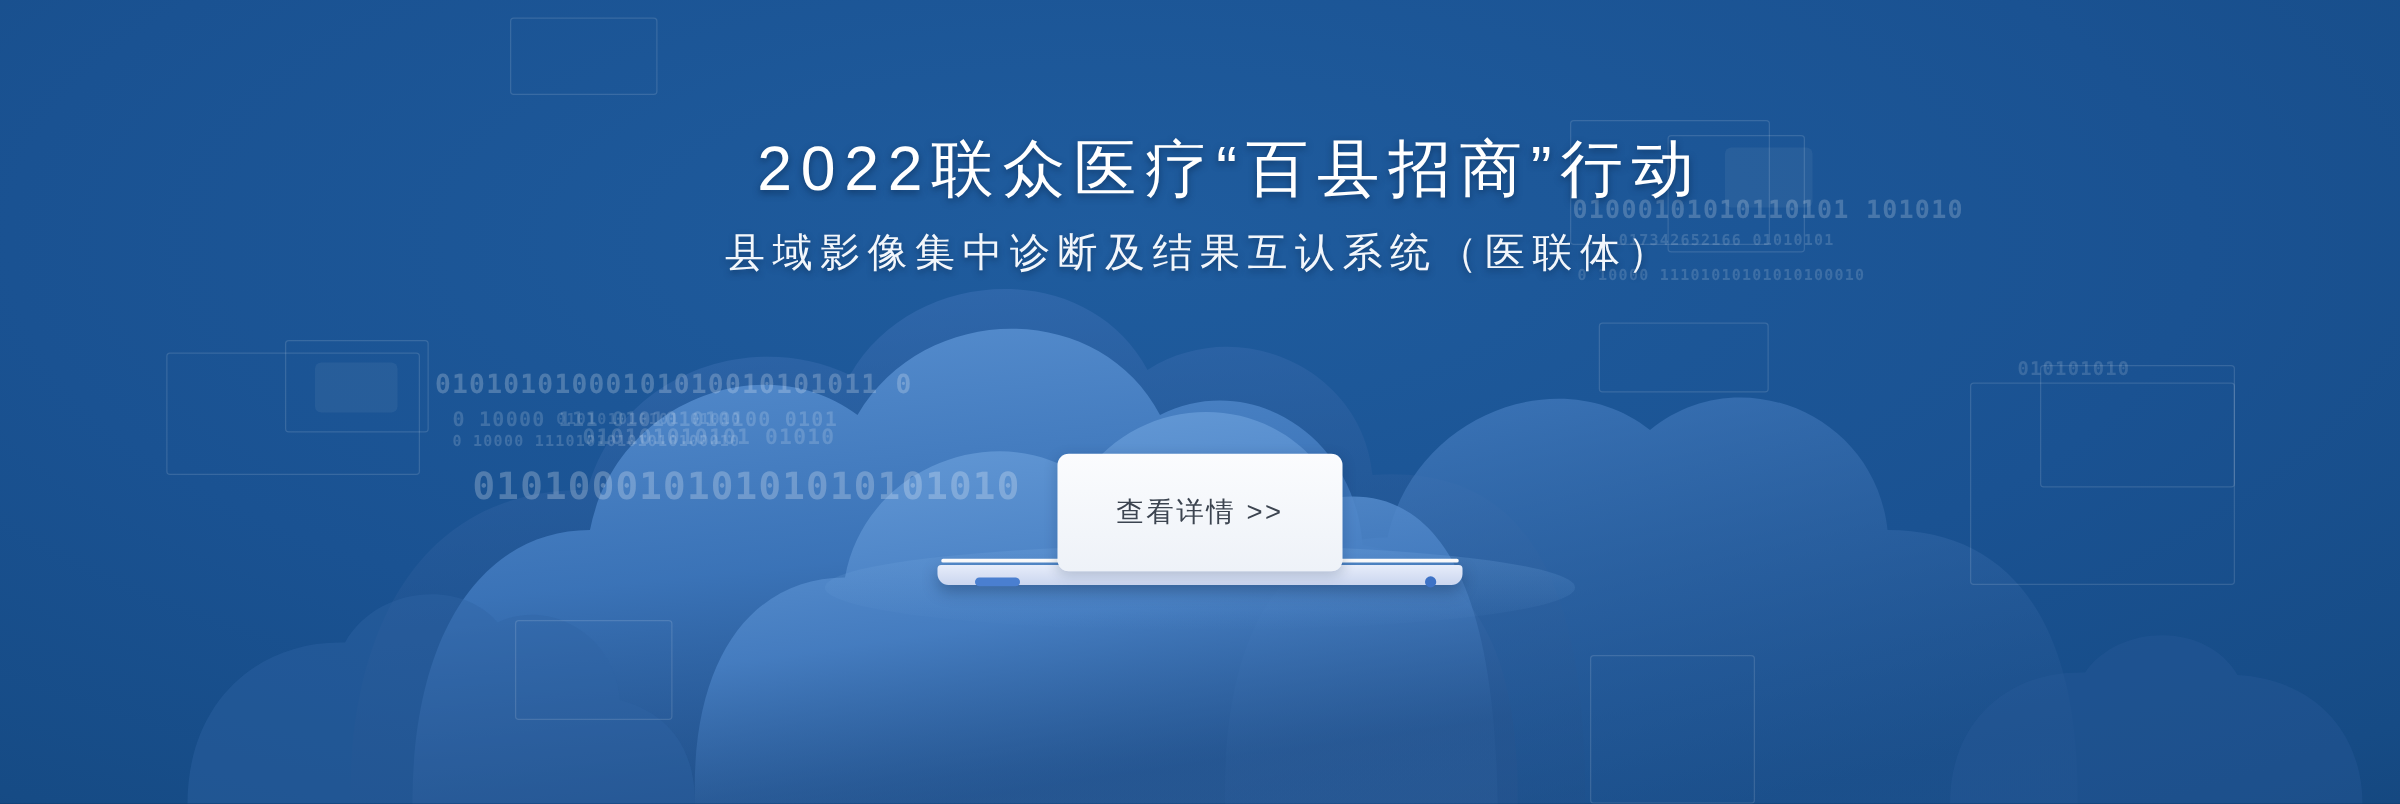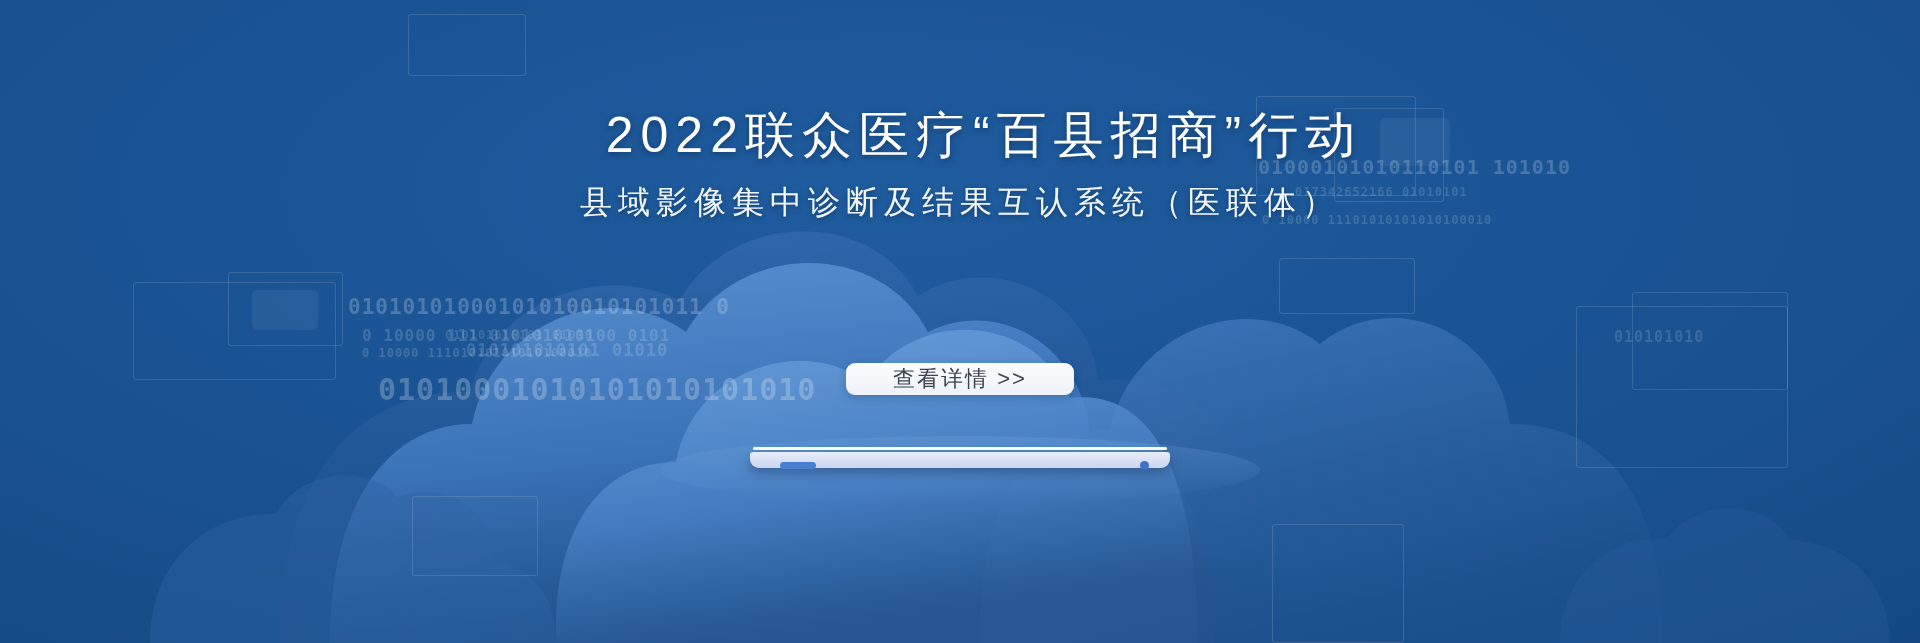--- a/index.html
+++ b/index.html
@@ -47,21 +47,21 @@
   .b2 { left:362px; top:326px; font-size:16px; color:rgba(255,255,255,0.16); }
   .b3 { left:362px; top:346px; font-size:12px; color:rgba(255,255,255,0.16); }
   .b4 { left:445px; top:328px; font-size:12px; color:rgba(255,255,255,0.14); }
   .b5 { left:1258px; top:155px; font-size:20px; color:rgba(255,255,255,0.20); }
   .b6 { left:1295px; top:185px; font-size:12px; color:rgba(255,255,255,0.15); }
   .b7 { left:1262px; top:213px; font-size:12px; color:rgba(255,255,255,0.15); }
   .b8 { left:466px; top:340px; font-size:17px; color:rgba(255,255,255,0.16); }
   .b9 { left:378px; top:372px; font-size:30px; color:rgba(255,255,255,0.24); }
   .b10 { left:1335px; top:286px; font-size:18px; color:rgba(255,255,255,0.17); }
   .b11 { left:1285px; top:318px; font-size:20px; color:rgba(255,255,255,0.20); }
-  .b12 { left:1614px; top:286px; font-size:15px; color:rgba(255,255,255,0.14);margin-top:42px; }
+  .b12 { left:1614px; top:286px; font-size:15px; color:rgba(255,255,255,0.14); }
 
   
   .cloud-layer { position:absolute; left:0; top:0; width:1920px; height:643px; pointer-events:none; }
 
   
   .title-block {
     position:absolute;
     left:0; top:0; width:1920px;
     text-align:center;
     z-index:6;
@@ -89,21 +89,21 @@
   
   #cta-wrap {
     position:absolute;
     left:0; top:363px; width:1920px;
     text-align:center;
     z-index:7;
   }
   #cta-button {
     display:inline-block;
     min-width:228px;
-    padding:1px 34px;
+    padding:32px 34px;
     background:linear-gradient(180deg,#fbfcfe 0%,#eef2f8 100%);
     border:none;
     border-radius:9px;
     color:#3c4450;
     font-size:22px;
     letter-spacing:2px;
     font-family:"Liberation Sans","DejaVu Sans",sans-serif;
     cursor:pointer;
     box-shadow:0 3px 10px rgba(10,35,70,0.22);
   }

